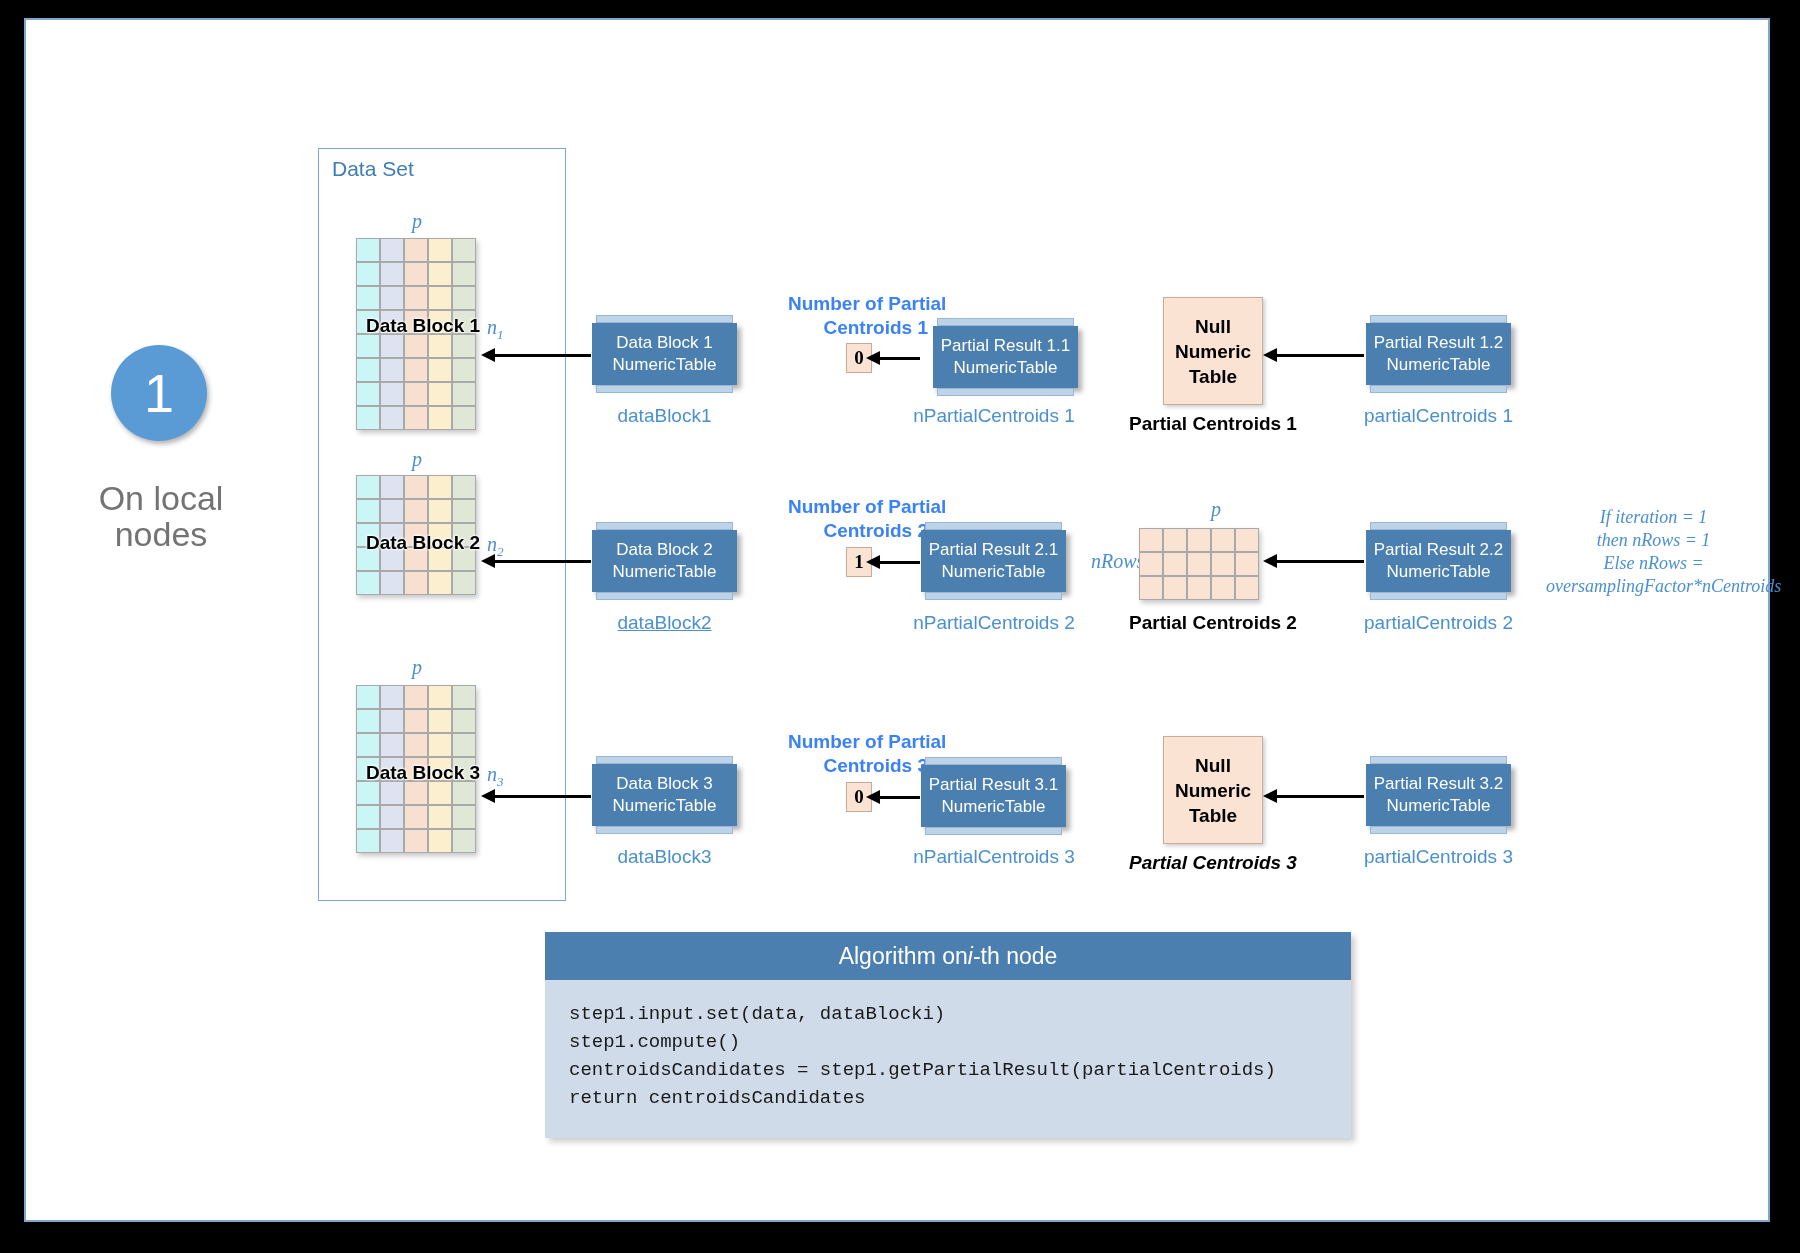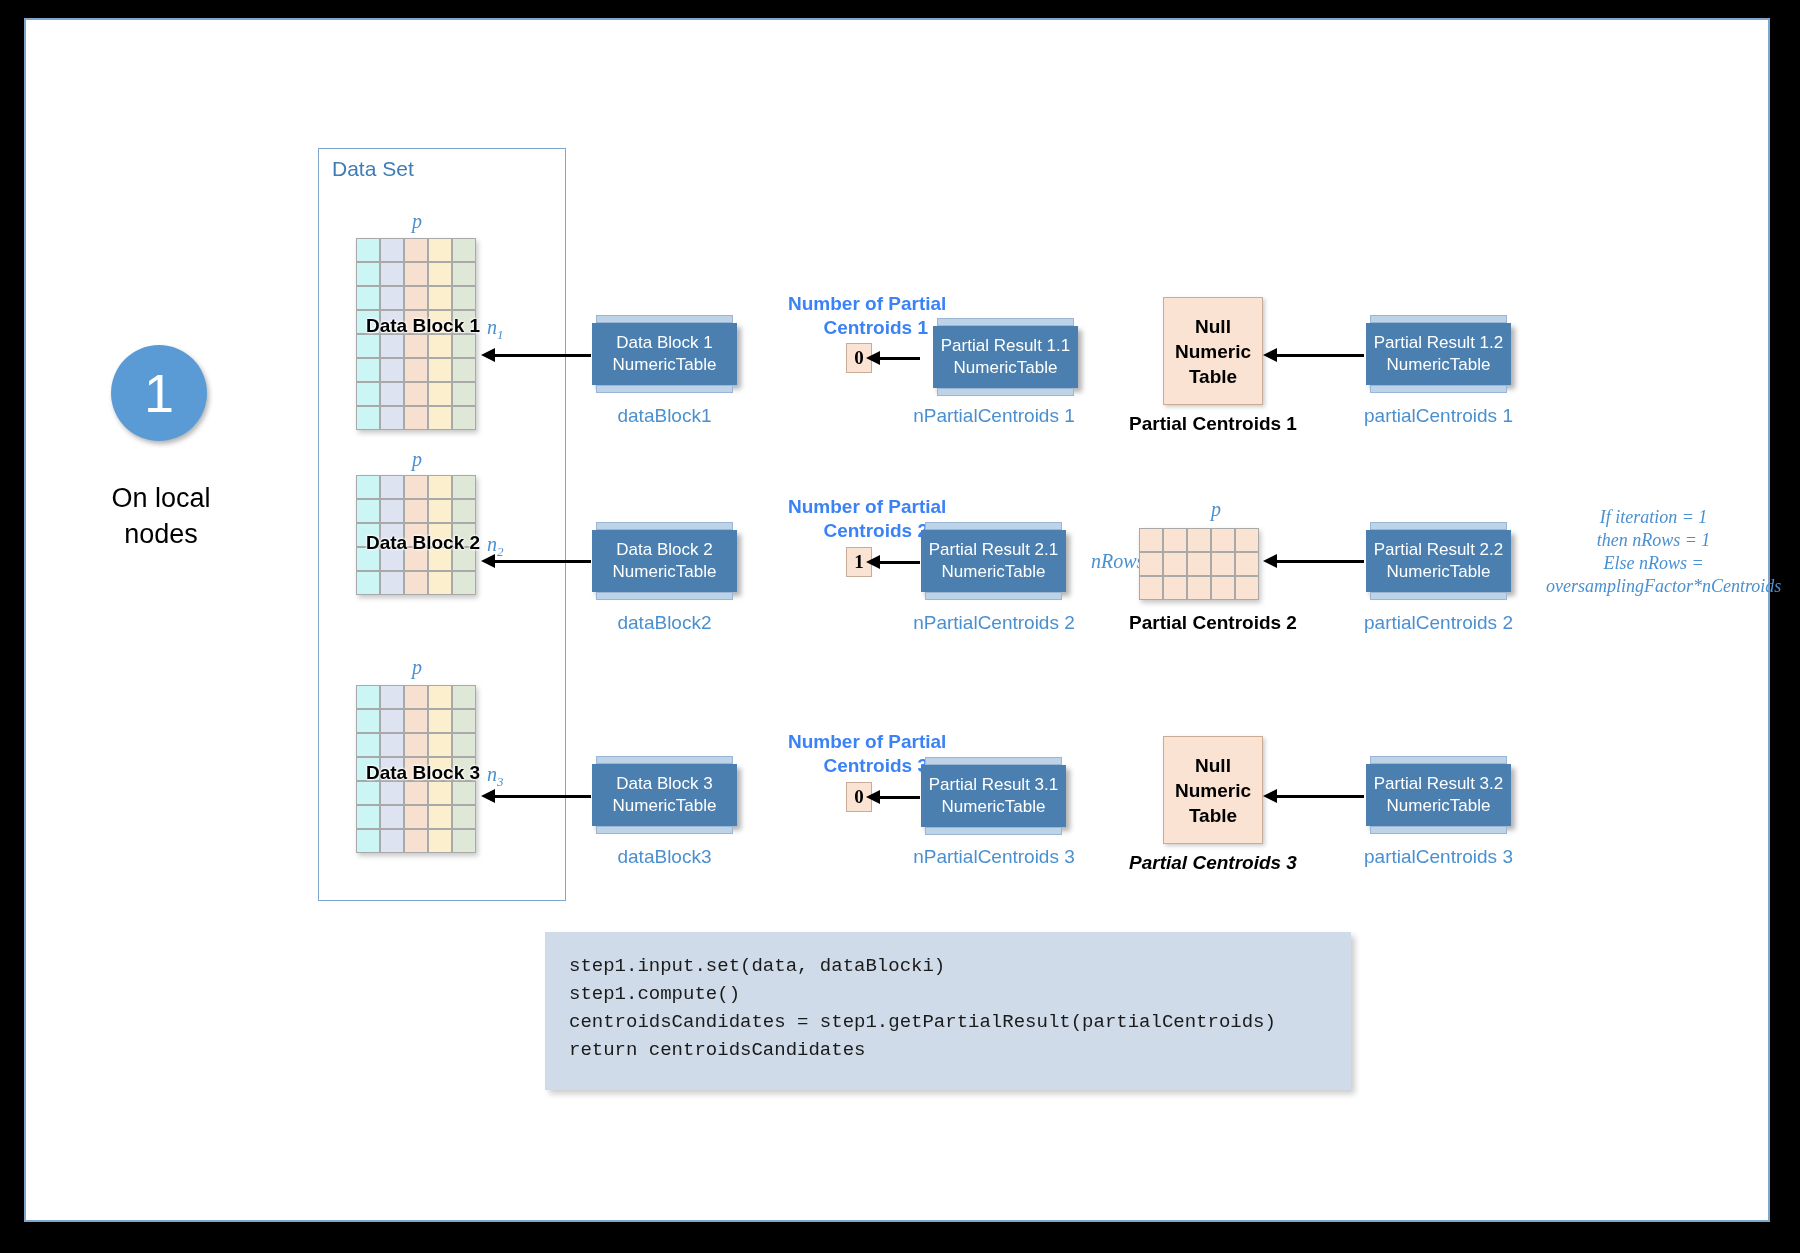--- a/index.html
+++ b/index.html
@@ -37,22 +37,22 @@
     color: #ffffff;
     font-size: 54px;
     font-weight: 300;
     display: flex; align-items: center; justify-content: center;
     box-shadow: 2px 3px 5px rgba(0,0,0,0.30);
   }
   #step-caption {
     left: 55px; top: 460px;
     width: 160px;
     text-align: center;
-    color: #000000;
-    font-size: 27px;
+    color: #737373;
+    font-size: 34px;
     line-height: 36px;
   }
 
   
   #dataset-panel {
     left: 292px; top: 128px;
     width: 248px; height: 753px;
     border: 1.5px solid #7fa6cc;
     box-sizing: border-box;
     background: #ffffff;
@@ -434,21 +434,21 @@
   </div>
   <div class="caption-blue" style="left:1310px; top:385px; width:205px;">partialCentroids 1</div>
 
   <div class="arrow" style="left:468px; top:540px; width:97px;">
       <span class="head"></span>
     </div>
   <div class="bluebox" style="left:566px; top:510px;">
     <span>Data Block 2</span>
     <span>NumericTable</span>
   </div>
-  <div class="caption-blue" style="left:566px; top:592px; width:145px;">dataBlock2</div>
+  <div class="caption-blue" style="left:566px; top:592px; width:145px;text-decoration:underline;">dataBlock2</div>
 
   <div class="head-black" style="left:762px; top:475px; width:140px;">
     <span>Number of Partial</span><br>
     <span>Centroids 2</span>
   </div>
   <div class="chip" style="left:820px; top:527px;">1</div>
   <div class="arrow" style="left:853px; top:541px; width:41px;">
       <span class="head"></span>
     </div>
   <div class="bluebox" style="left:895px; top:510px;text-align:right;">
@@ -523,19 +523,24 @@
   <div class="arrow" style="left:1250px; top:775px; width:88px;">
       <span class="head"></span>
     </div>
   <div class="bluebox" style="left:1340px; top:744px;">
     <span>Partial Result 3.2</span>
     <span>NumericTable</span>
   </div>
   <div class="caption-blue" style="left:1310px; top:826px; width:205px;">partialCentroids 3</div>
 
   <div id="algo-panel">
+    <div id="algo-header">
+      <span>Algorithm on </span>
+        <em>i</em>
+        <span>-th node</span>
+    </div>
     <div id="algo-body" style="white-space: pre;">step1.input.set(data, dataBlocki)
 step1.compute()
 centroidsCandidates = step1.getPartialResult(partialCentroids)
 return centroidsCandidates</div>
   </div>
 
 </div>
 
 </body></html>

